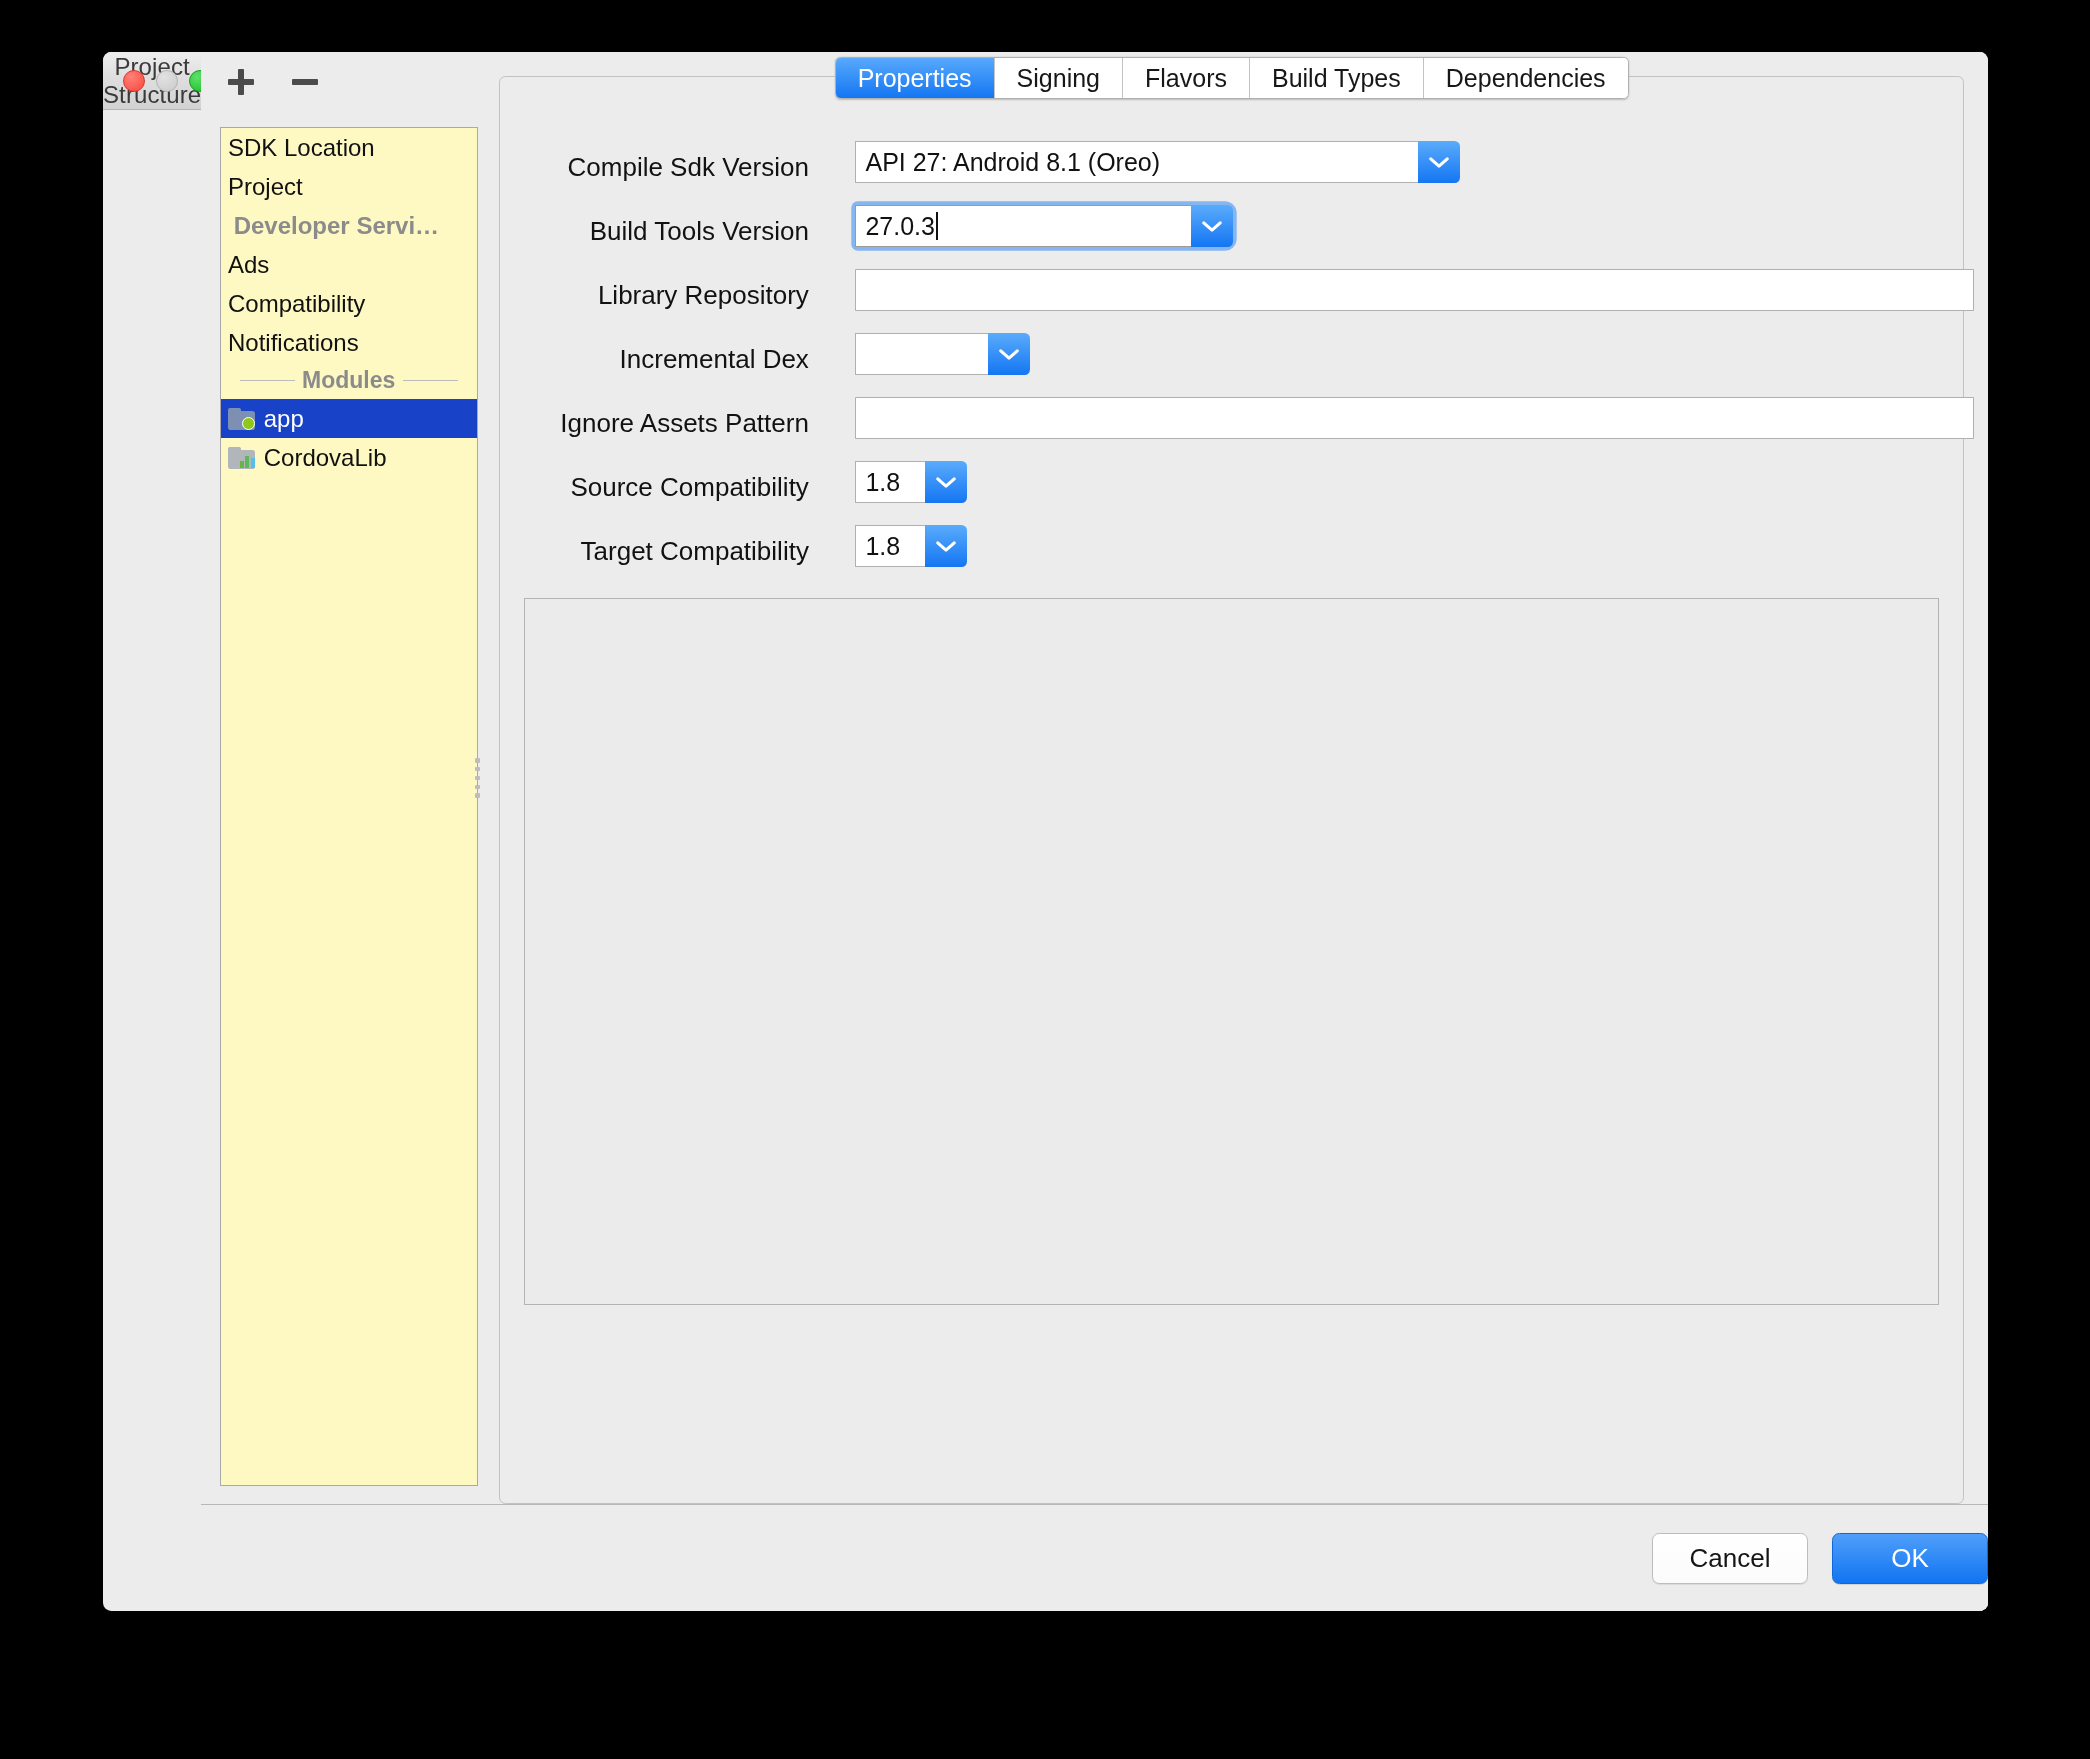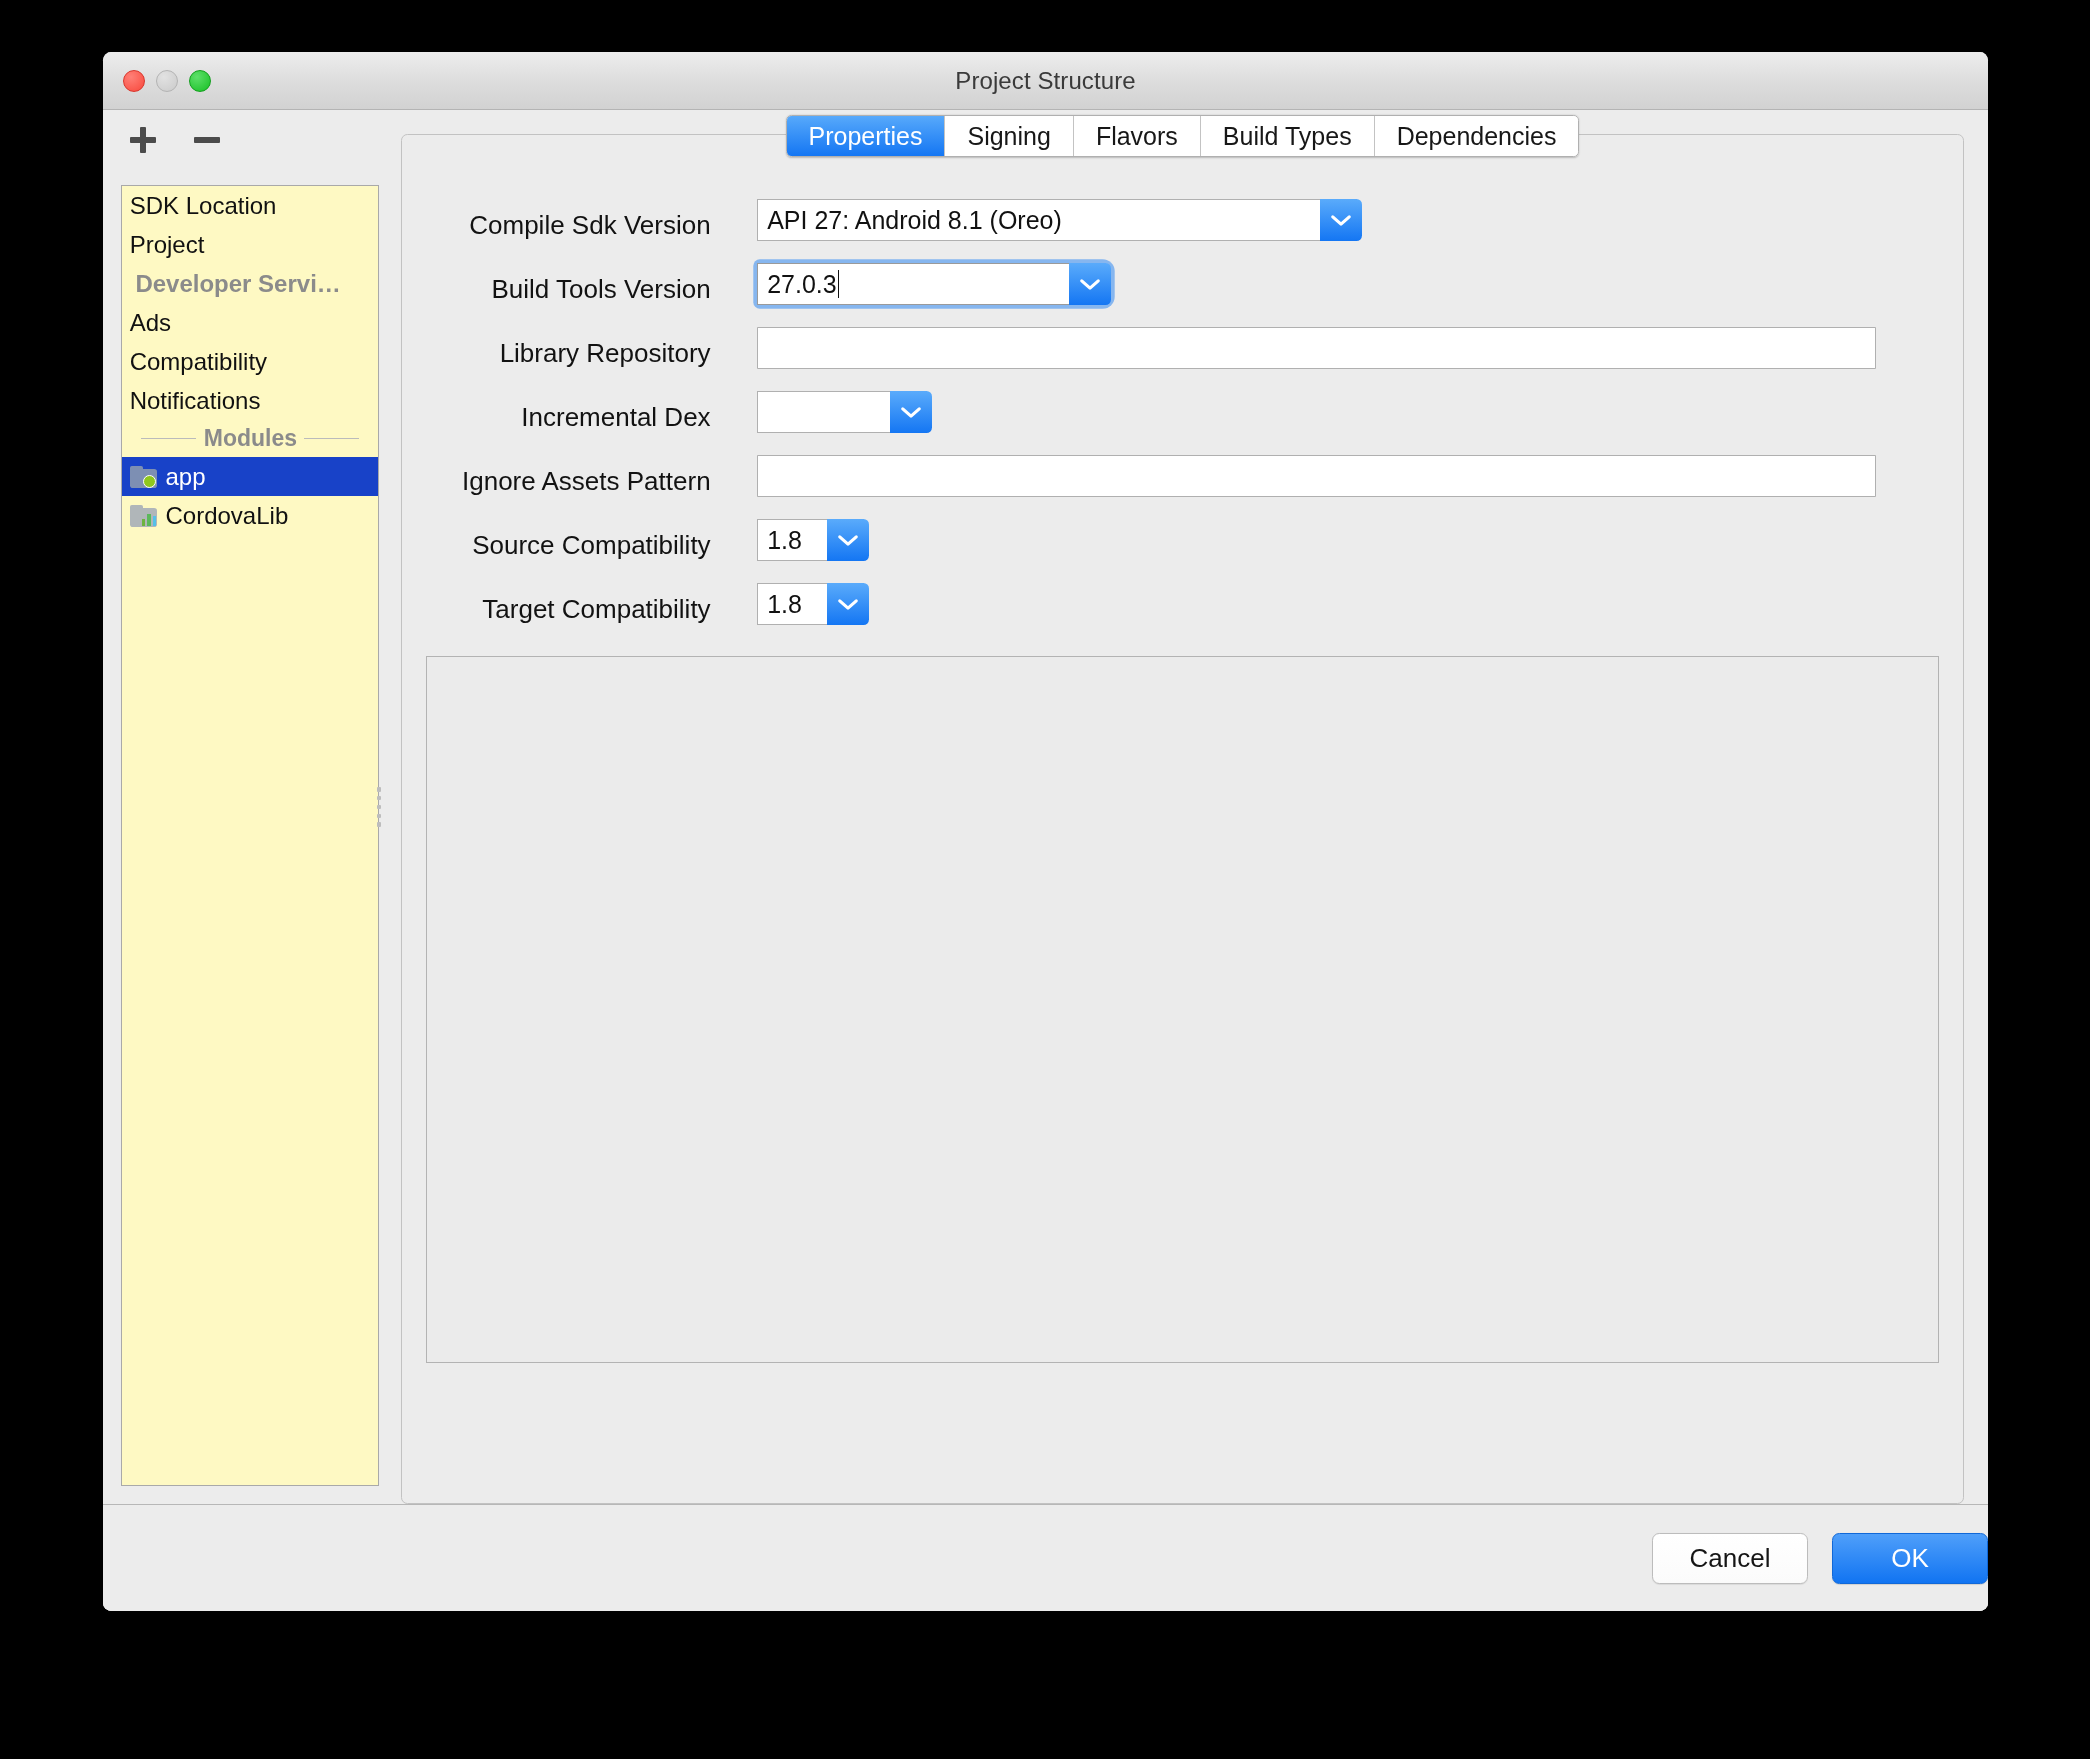--- a/index.html
+++ b/index.html
@@ -19,21 +19,20 @@
     position: absolute;
     left: 103px;
     top: 52px;
     width: 1885px;
     height: 1559px;
     background: #ececec;
     border-radius: 8.3px;
     box-shadow: 0 9.2px 37px rgba(0,0,0,0.55);
     overflow: hidden;
     display: flex;
-    flex-direction: column;
   }
 
   
   #titlebar {
     position: relative;
     height: 57px;
     flex: 0 0 57px;
     background: linear-gradient(to bottom, #ededed 0%, #dcdcdc 55%, #d2d2d2 100%);
     border-bottom: 0.9px solid #b4b4b4;
     display: flex;
@@ -484,21 +483,21 @@
                       </svg>
                   </div>
                 </div>
               </div>
             </div>
 
             <div class="form-row">
               <div class="form-label">Build Tools Version</div>
               <div class="field-wrap">
                 <div class="combo focused">
-                  <div class="combo-text" style="width:312px">
+                  <div class="combo-text" style="width:336px">
                     <span>27.0.3</span>
                       <span class="caret"></span>
                   </div>
                   <div class="combo-btn">
                     <svg width="22" height="13" viewBox="0 0 24 14">
                         <path d="M3 3 L12 11 L21 3" fill="none" stroke="#ffffff" stroke-width="3.4" stroke-linecap="round" stroke-linejoin="round"></path>
                       </svg>
                   </div>
                 </div>
               </div>

